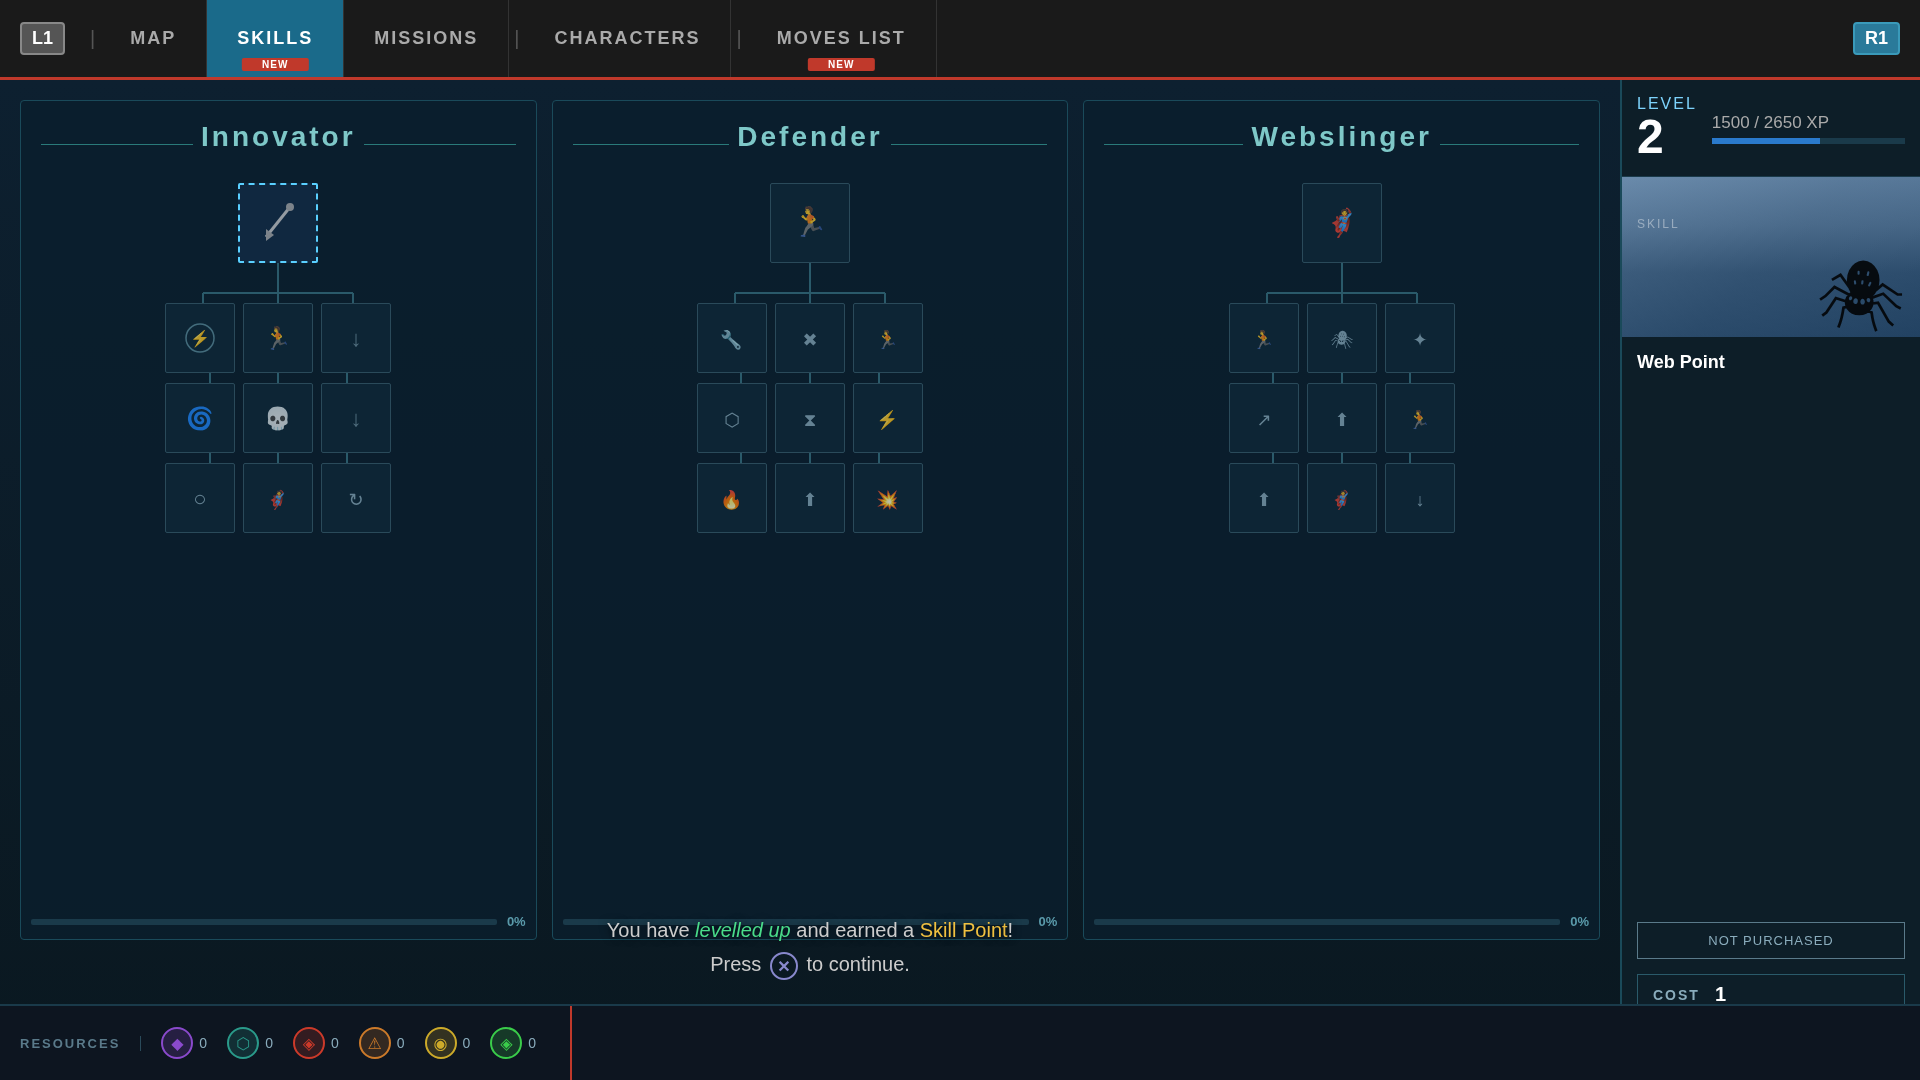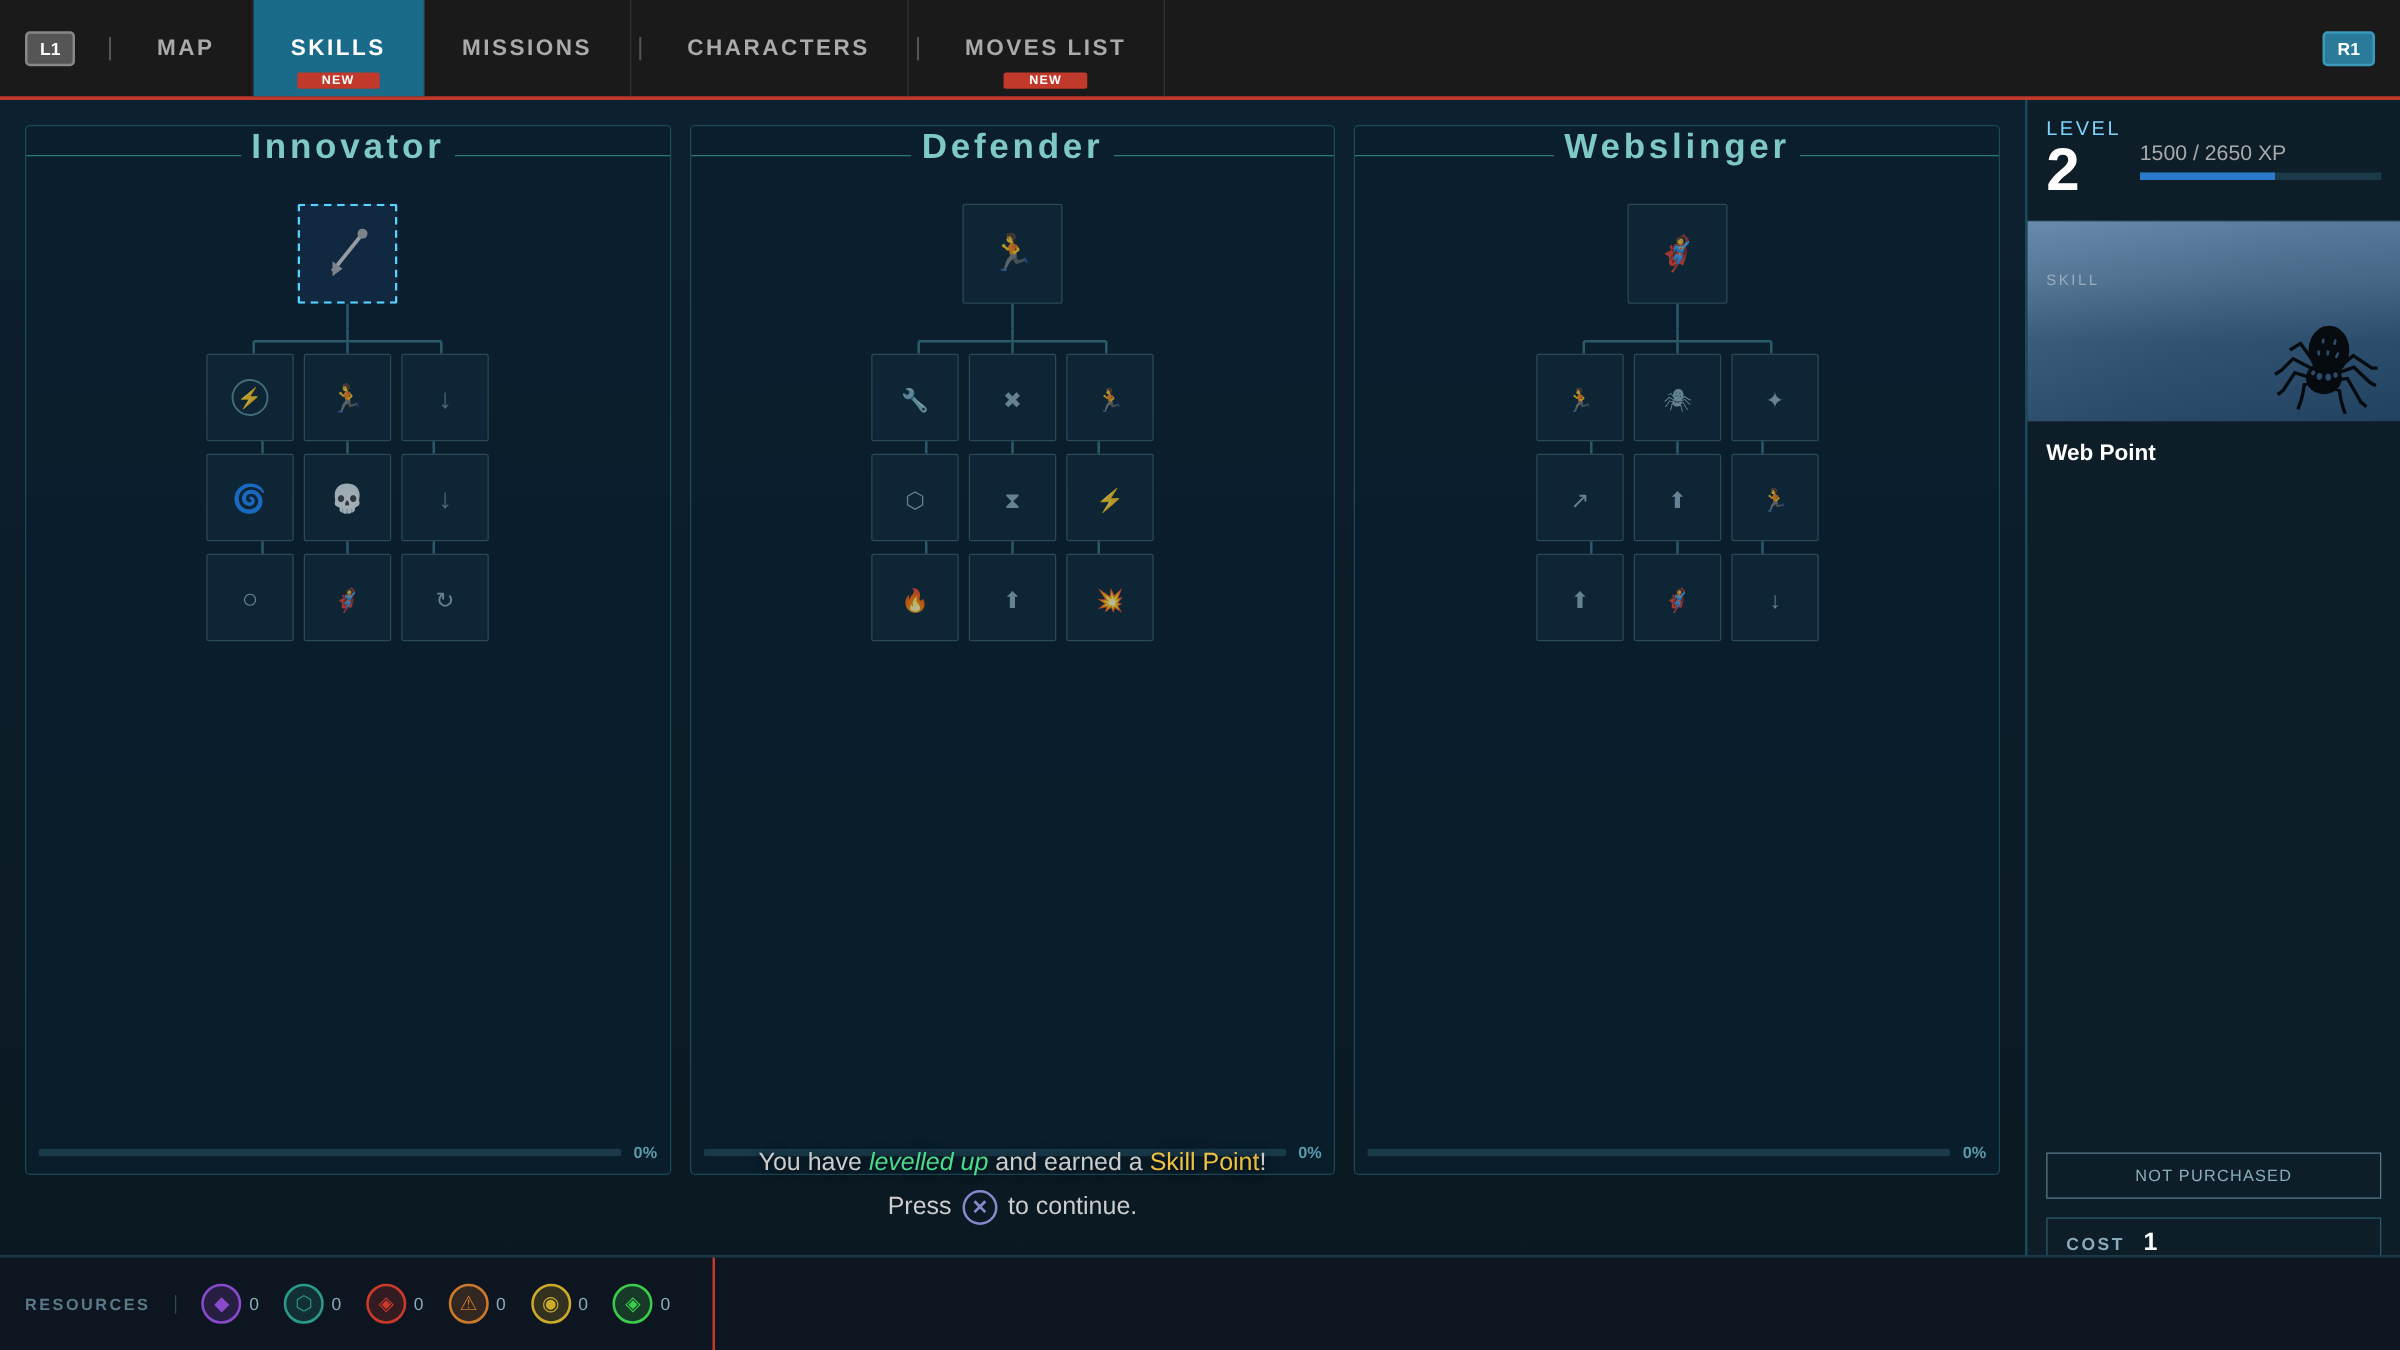--- a/index.html
+++ b/index.html
@@ -61,21 +61,21 @@
       color: white;
       font-size: 16px;
       font-weight: bold;
       cursor: pointer;
     }
     .nav-btn .btn-label {
       background: #555;
       border: 2px solid #888;
       border-radius: 4px;
       padding: 4px 10px;
-      font-size: 14px;
+      font-size: 18px;
     }
     .nav-btn.r1 .btn-label {
       background: #2a7a9a;
       border-color: #3a9aba;
     }
     .nav-separator {
       display: flex;
       align-items: center;
       padding: 0 5px;
       color: #555;
@@ -98,20 +98,21 @@
       height: calc(100% - 120px);
       padding: 20px;
       gap: 15px;
     }
 
     .skill-tree {
       flex: 1;
       border: 1px solid #1a4a5a;
       background: rgba(10,30,45,0.8);
       border-radius: 4px;
+      padding: 20px;
       position: relative;
     }
 
     .skill-tree-title {
       text-align: center;
       font-size: 28px;
       font-weight: bold;
       letter-spacing: 3px;
       margin-bottom: 15px;
     }

